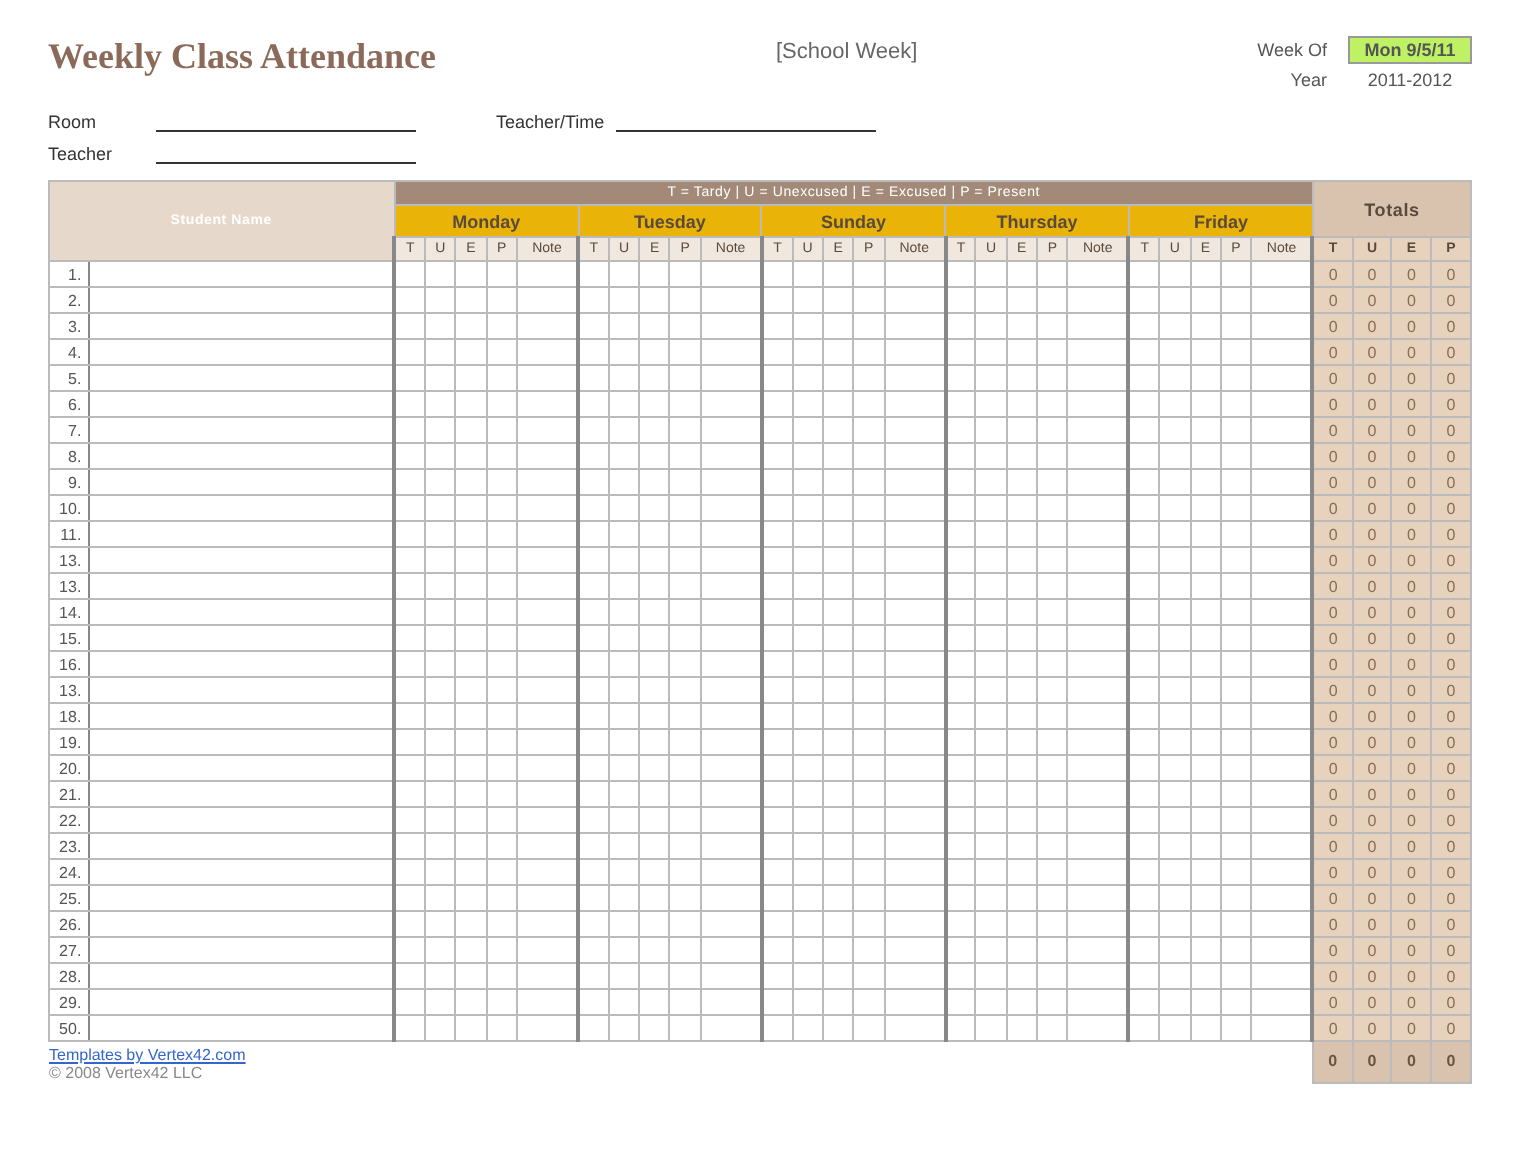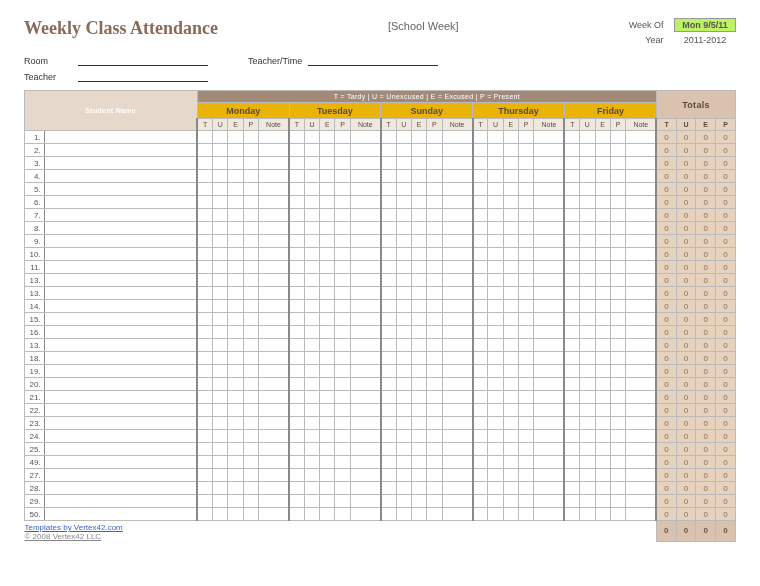--- a/index.html
+++ b/index.html
@@ -33,21 +33,21 @@
   tbody.rows td { height: 13px; font-size: 8px; }
   tbody.rows td.num { text-align: right; padding-right: 3px; color: #555; border-right: 1px solid #888; }
   tbody.rows td.tot { background: #e6d2bd; text-align: center; color: #8a6d52; }
   tbody.rows td.name { border-right: 2px solid #888; }
   tbody.rows td.daystart { border-left: 2px solid #888; }
   tbody.rows td.dayend { border-right: 2px solid #888; }
   .foot-row td { height: 14px; }
   .foot-row td.tot { background: #d9c3af; text-align: center; font-weight: bold; color: #6b5540; font-size: 8px; }
   .footer { margin-top: 2px; font-size: 8px; }
   .footer a { color: #3366cc; }
-  .copy { color: #888; text-decoration: underline; }
+  .copy { color: #888; }
   .student-hdr { background: #e6d8ca !important; font-weight: bold; font-size: 9px; color: #5a4a3c; }
 </style>
 </head>
 <body>
 
 <div class="page">
   <div class="hdr">
     <div class="title">Weekly Class Attendance</div>
     <div class="school">[School Week]</div>
     <div class="meta-right">
@@ -980,21 +980,21 @@
           <td></td>
           <td></td>
           <td></td>
           <td class="dayend"></td>
           <td class="tot">0</td>
           <td class="tot">0</td>
           <td class="tot">0</td>
           <td class="tot">0</td>
         </tr>
         <tr>
-          <td class="num">49.</td>
+          <td class="num">26.</td>
           <td class="name"></td>
           <td class="daystart"></td>
           <td></td>
           <td></td>
           <td></td>
           <td class="dayend"></td>
           <td class="daystart"></td>
           <td></td>
           <td></td>
           <td></td>

